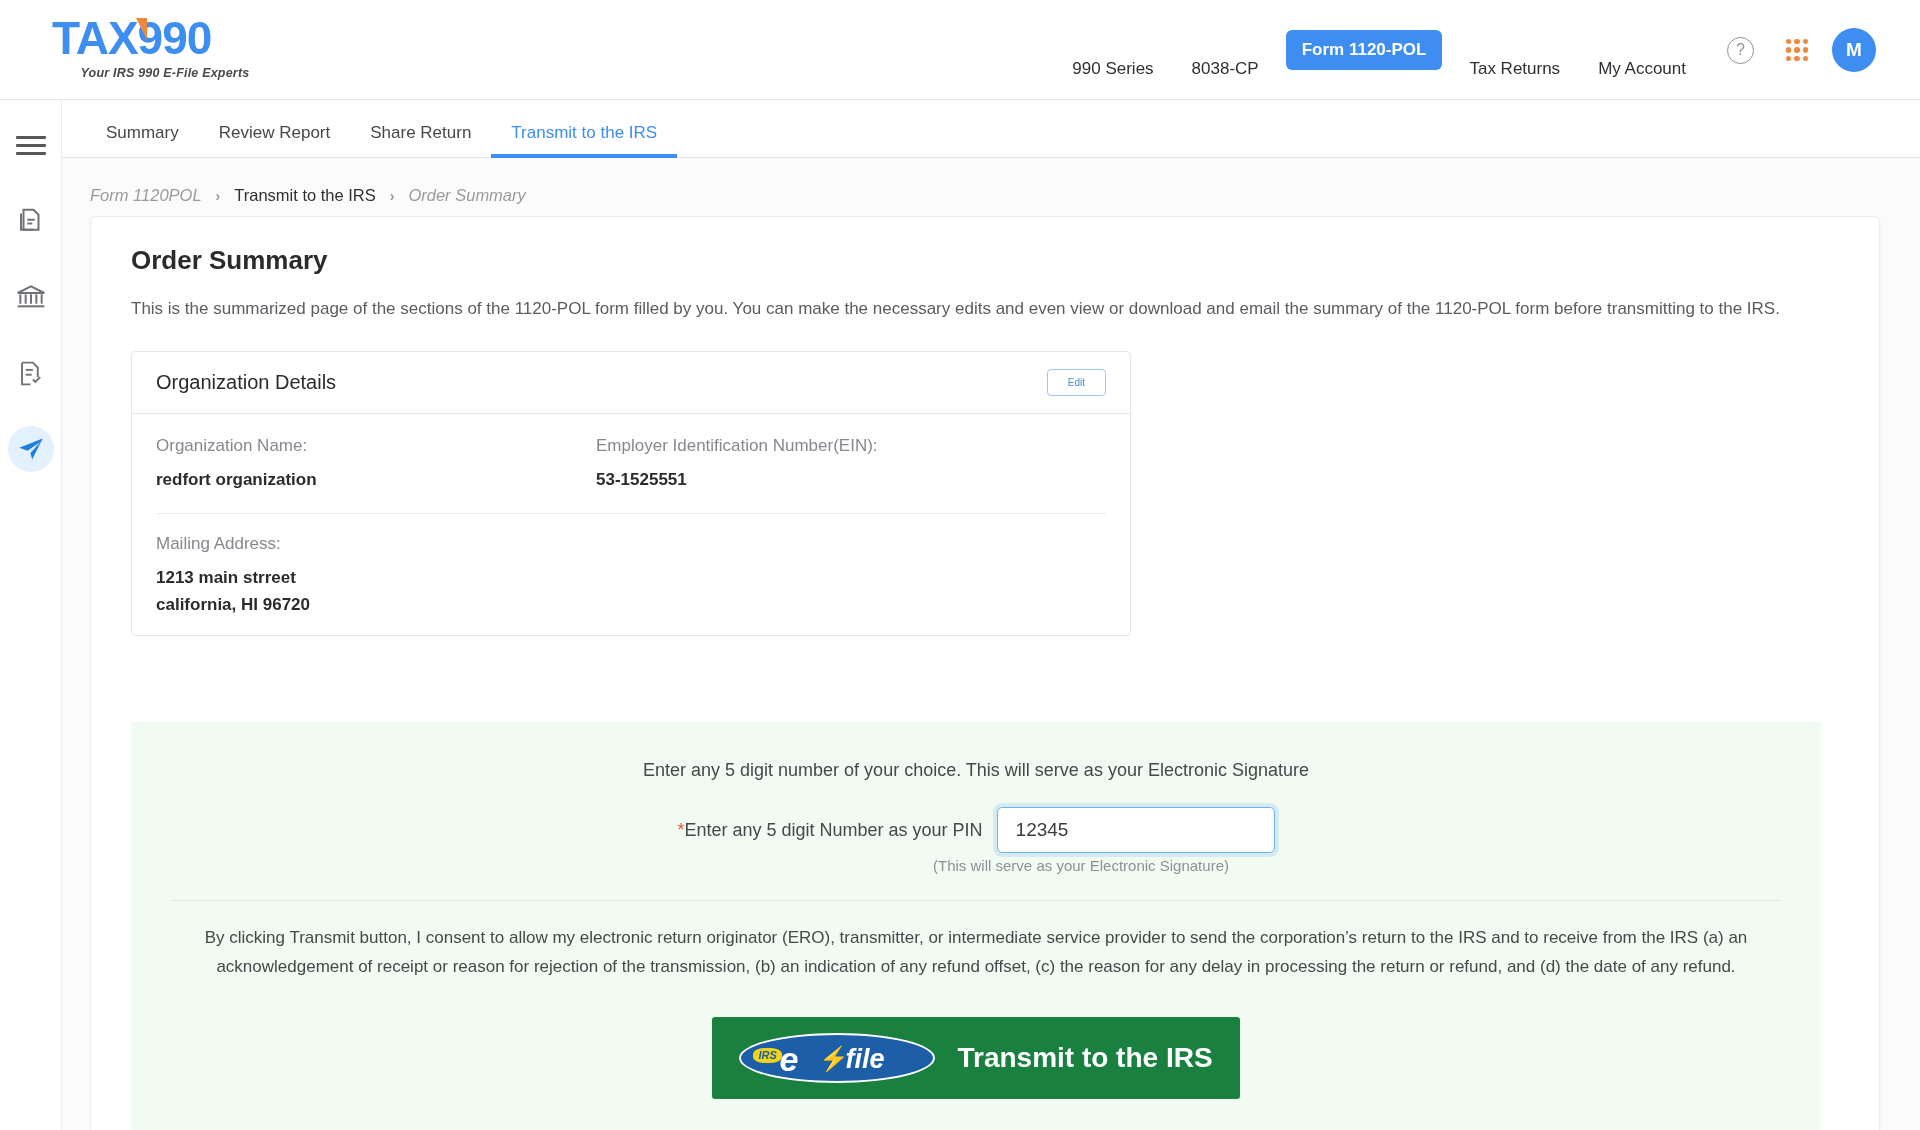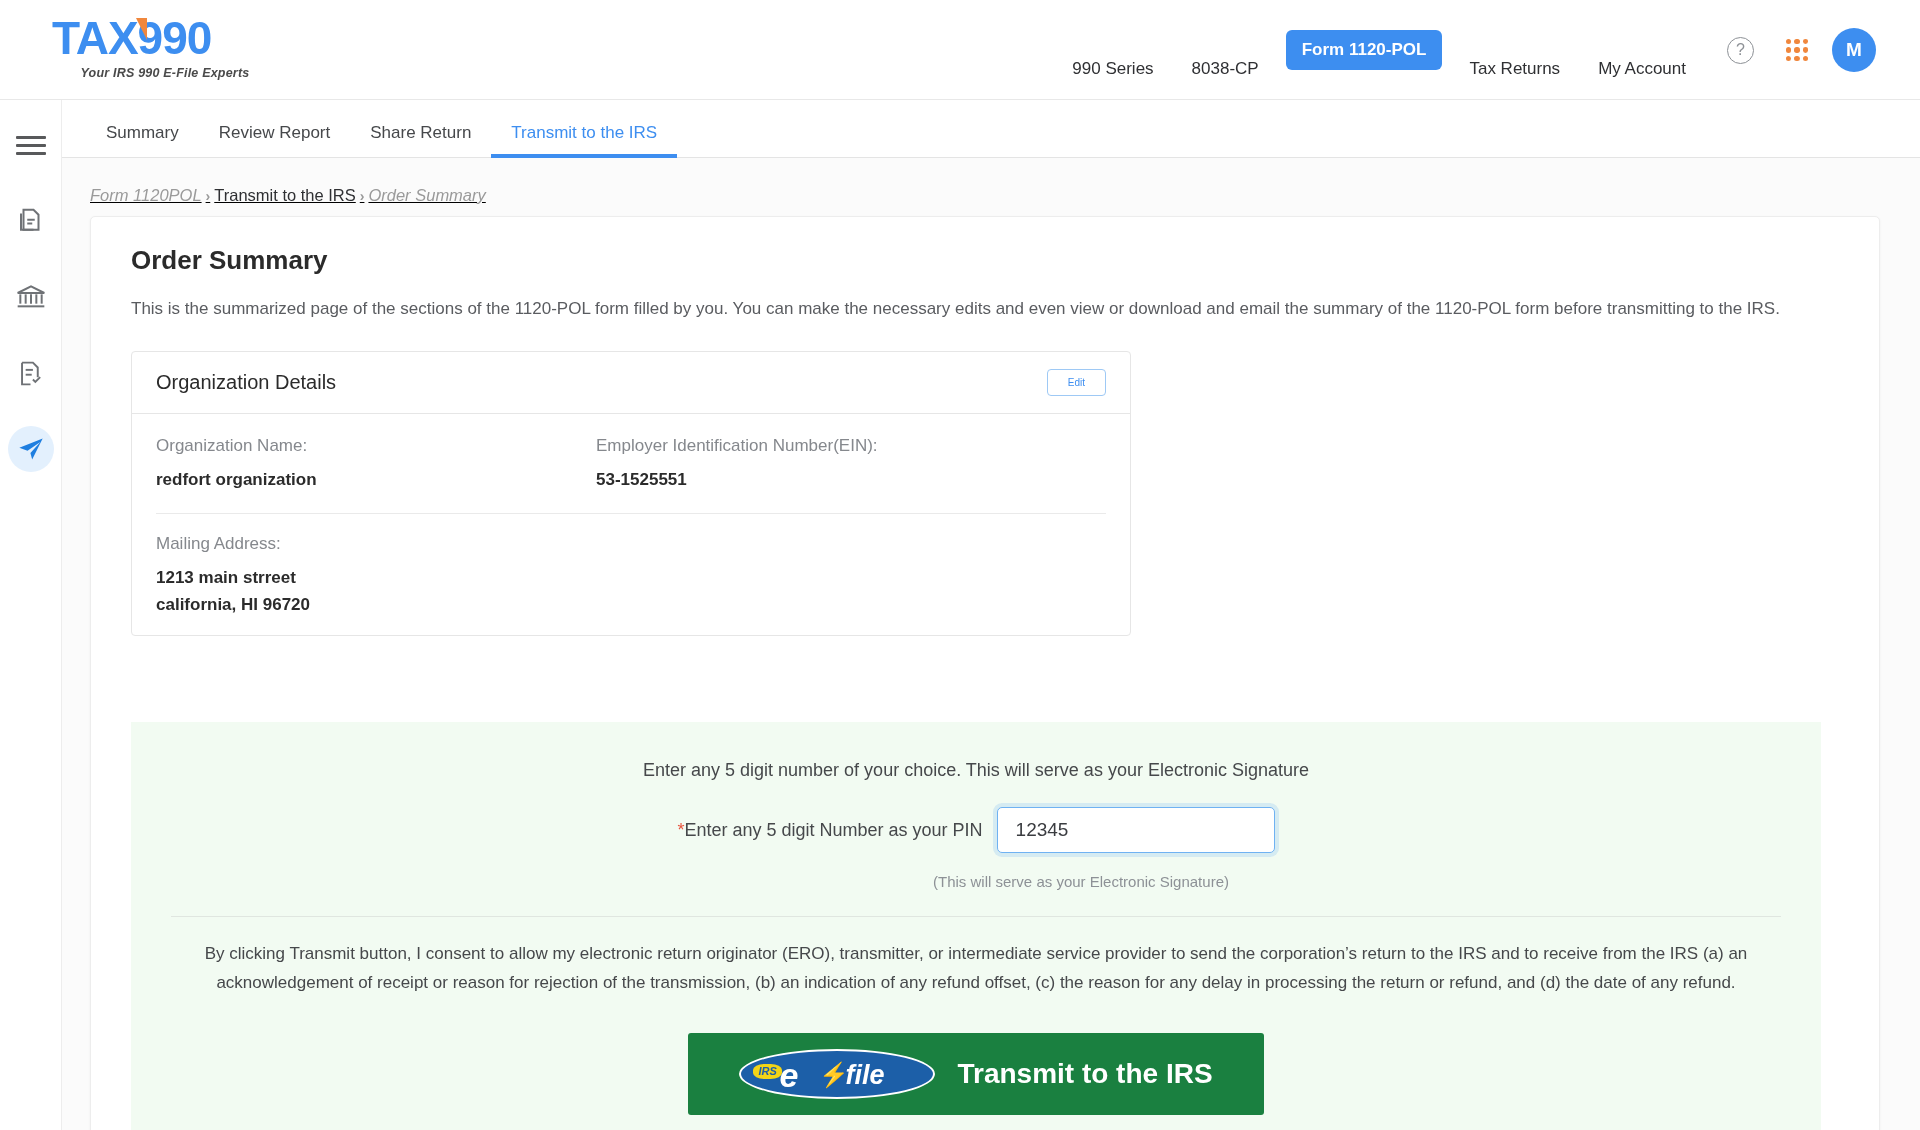--- a/index.html
+++ b/index.html
@@ -105,21 +105,21 @@
     height: 4px; background: #3d8ef0;
   }
 
   
   .content {
     position: absolute; left: 62px; top: 158px;
     width: 1858px; height: 972px; background: #fbfbfb;
   }
   .breadcrumb {
     position: absolute; left: 28px; top: 28px;
-    font-size: 16.5px; display: flex; align-items: center; gap: 4px; text-decoration: underline;
+    font-size: 16.5px; display: flex; align-items: center; gap: 14px;
   }
   .bc-muted { color: #9a9a9a; font-style: italic; cursor: pointer; }
   .bc-cur { color: #2f3033; cursor: pointer; }
   .bc-sep { color: #9a9a9a; font-weight: 700; font-size: 14px; }
 
   .panel {
     position: absolute; left: 28px; top: 58px;
     width: 1790px; height: 930px;
     background: #ffffff; border: 1px solid #ededed;
     border-radius: 5px; box-shadow: 0 1px 3px rgba(0,0,0,0.05);
@@ -174,33 +174,33 @@
   .req { color: #e8543f; }
   .pin-input {
     width: 278px; height: 46px; font-size: 19px; color: #3a3c40;
     border: 1.5px solid #6fb2f2; border-radius: 5px; padding: 0 18px;
     background: #ffffff; outline: none;
     box-shadow: 0 0 0 4px rgba(109,177,242,0.22);
     font-family: "Liberation Sans", sans-serif;
   }
   .pin-help {
     text-align: center; font-size: 15px; color: #8d9196;
-    margin-top: 20px; padding-left: 210px;
+    margin-top: 4px; padding-left: 210px;
   }
   .g-div { height: 1px; background: #e0e6e0; margin: 26px 0 0 0; }
   .consent {
     text-align: center; font-size: 17px; color: #46484b;
     line-height: 29px; margin-top: 22px;
   }
 
   
   .transmit-wrap { display: flex; justify-content: center; margin-top: 36px; }
   .transmit-btn {
     background: #1a8040; border: none; border-radius: 3px;
-    width: 576px; height: 82px; cursor: pointer;
+    width: 528px; height: 82px; cursor: pointer;
     display: flex; align-items: center; justify-content: center; gap: 22px;
   }
   .efile-logo {
     width: 196px; height: 50px; background: #1c5fa8;
     border-radius: 50%; position: relative;
     border: 2.5px solid #ffffff;
     display: flex; align-items: center; justify-content: center;
   }
   .efile-irs {
     position: absolute; left: 12px; top: 13px;

